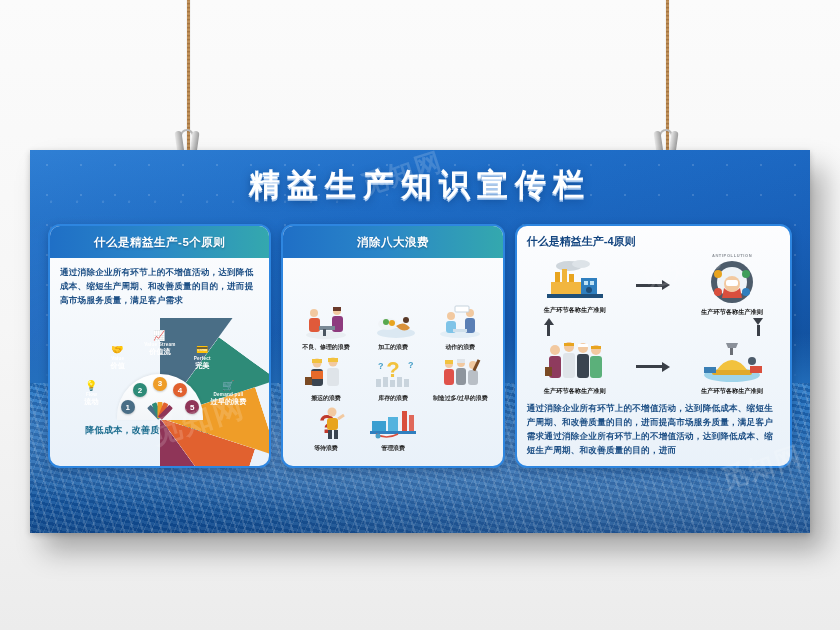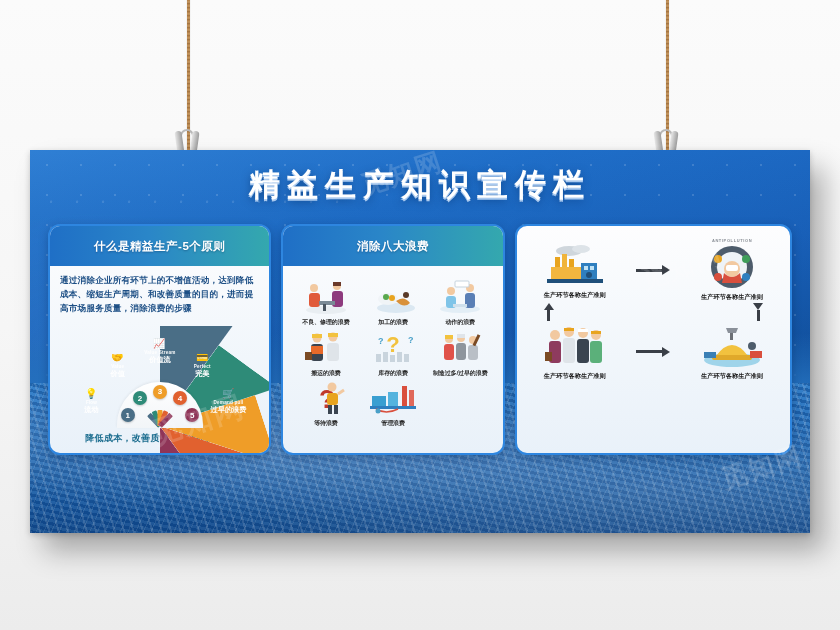--- a/index.html
+++ b/index.html
@@ -77,23 +77,23 @@
     font-weight: 500; }
 
   
   .panels { position:absolute; left:18px; top:74px; right:18px; display:flex; gap:10px; z-index:4; }
   .panel { border-radius: 12px; overflow:hidden;
     border: 2px solid #2e86e0;
     box-shadow: 0 3px 10px rgba(4,36,84,.35);
     background: linear-gradient(180deg,#fdfdfe 0%,#f4f8fc 42%,#e9f1f9 100%);
     display:flex; flex-direction:column; }
   .panel.p1 { width: 224px; }
-  .panel.p2 { width: 224px; }
+  .panel.p2 { width: 224px; gap: 33px; }
   .panel.p3 { width: 278px; }
-  .panel-head { height:40px; display:flex; align-items:center; justify-content:center;
+  .panel-head { height:32px; display:flex; align-items:center; justify-content:center;
     background: linear-gradient(90deg,#1f6fc6 0%,#2a86c8 45%,#34a8ae 100%); }
   .panel.p3 .panel-head { background: linear-gradient(90deg,#1f6fc6 0%,#2778c4 60%,#2e8fbb 100%); }
   .panel-head .ttl { color:#fff; font-size:11.5px; font-weight:700; letter-spacing:.5px;
     text-shadow:0 1px 2px rgba(0,30,70,.35); }
   .panel-body { flex:1; position:relative; padding:8px 10px; }
 
   .body-text { font-size:8.6px; line-height:1.62; color:#1d4f85; font-weight:600;
     letter-spacing:.2px; }
   .sub-title { font-size:11px; font-weight:700; color:#12447f; margin-bottom:4px;
     text-shadow:0 1px 0 rgba(255,255,255,.8); }
@@ -190,21 +190,21 @@
       <div class="title-cn">精益生产知识宣传栏</div>
     </div>
 
     <div class="panels">
 
       <section class="panel p1">
         <div class="panel-head">
           <span class="ttl">什么是精益生产-5个原则</span>
         </div>
         <div class="panel-body">
-          <p class="body-text">通过消除企业所有环节上的不增值活动，达到降低成本、缩短生产周期、和改善质量的目的，进而提高市场服务质量，消除浪费的步骤</p>
+          <p class="body-text">通过消除企业所有环节上的不增值活动，达到降低成本、缩短生产周期、和改善质量的目的，进而提高市场服务质量，满足客户需求</p>
 
           <div class="fan">
 
             <div class="hub"></div>
             <div class="mini-fan">
                 <i style="background: rgb(74, 110, 134); transform: translateX(-50%) rotate(-44deg);"></i>
                 <i style="background: rgb(46, 139, 120); transform: translateX(-50%) rotate(-22deg);"></i>
                 <i style="background: rgb(239, 157, 40); transform: translateX(-50%) rotate(0deg);"></i>
                 <i style="background: rgb(225, 97, 47); transform: translateX(-50%) rotate(22deg);"></i>
                 <i style="background: rgb(143, 53, 88); transform: translateX(-50%) rotate(44deg);"></i>
@@ -366,20 +366,21 @@
                     <circle cx="12" cy="33" r="2.5" fill="#4aa0c8"></circle>
                   </svg></div>
                 <div class="waste-lab">管理浪费</div>
               </div>
             </div>
         </div>
       </section>
 
       <section class="panel p3">
         <div class="panel-body">
+          <div class="sub-title">什么是精益生产-4原则</div>
 
           <div class="flow">
             <div class="flow-row">
               <div class="flow-node">
                 <div class="flow-art">
                   <svg viewBox="0 0 72 48" width="72" height="48">
                     <ellipse cx="30" cy="10" rx="13" ry="5" fill="#cfd6dc"></ellipse>
                     <ellipse cx="42" cy="8" rx="9" ry="4" fill="#dde3e8"></ellipse>
                     <rect x="16" y="16" width="5" height="20" fill="#e8a41f"></rect>
                     <rect x="23" y="13" width="5" height="23" fill="#f0b43a"></rect>
@@ -465,18 +466,19 @@
                     <rect x="8" y="30" width="12" height="6" fill="#3a7fb5"></rect>
                     <rect x="54" y="29" width="12" height="7" fill="#d94f3d"></rect>
                     <circle cx="56" cy="24" r="4" fill="#4d5c6b"></circle>
                   </svg>
                 </div>
                 <div class="flow-lab">生产环节各称生产准则</div>
               </div>
             </div>
           </div>
 
+          <p class="body-text p3-text">通过消除企业所有环节上的不增值活动，达到降低成本、缩短生产周期、和改善质量的目的，进而提高市场服务质量，满足客户需求通过消除企业所有环节上的不增值活动，达到降低成本、缩短生产周期、和改善质量的目的，进而</p>
         </div>
       </section>
 
     </div>
   </div>
 </div>
 
 </body></html>

